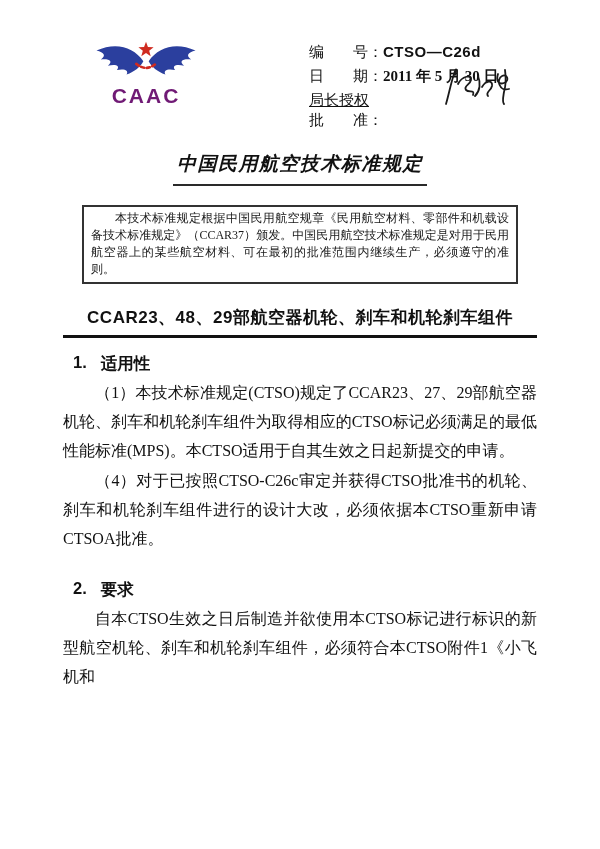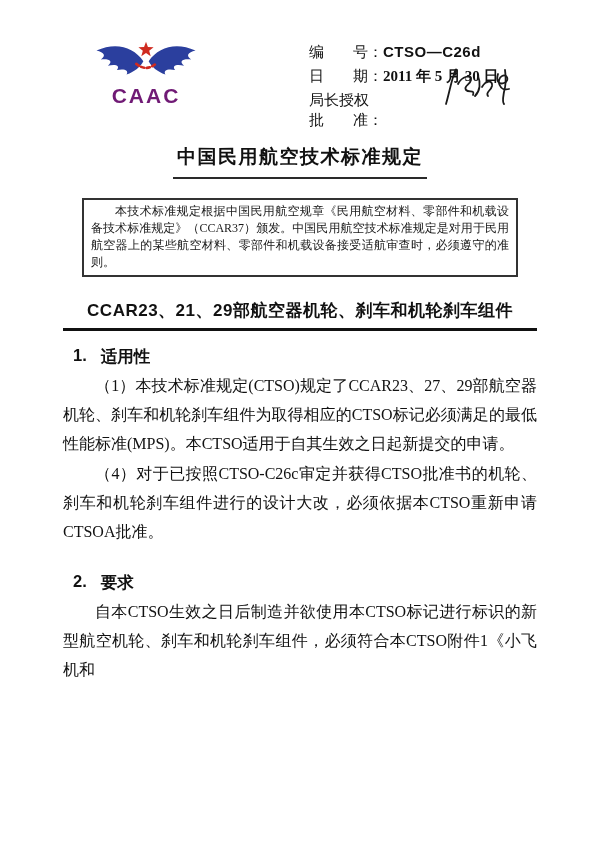--- a/index.html
+++ b/index.html
@@ -10,27 +10,27 @@
   
   .doc-header { display:flex; justify-content:space-between; align-items:flex-start; height:86px; margin-left:24px; }
   .logo { width:118px; text-align:center; }
   .logo svg { display:block; width:118px; height:46px; }
   .logo-text { font-family:"Liberation Sans","DejaVu Sans",sans-serif; font-weight:bold; font-size:21px; letter-spacing:2px; color:#701a75; line-height:20px; }
 
   .fields { position:relative; width:228px; font-size:15px; padding-top:3px; }
   .frow { display:flex; align-items:baseline; margin-bottom:5px; white-space:nowrap; }
   .frow.tight { margin-bottom:2px; line-height:18px; }
   .flabel { display:inline-flex; justify-content:space-between; width:74px; flex:none; }
-  .flabel.single { justify-content:flex-start; width:auto; }
+  .flabel.single { justify-content:flex-start; width:auto;text-decoration:underline; }
   .fvalue { font-weight:bold; }
   .fvalue.code { font-family:"Liberation Sans","DejaVu Sans",sans-serif; letter-spacing:0.5px; }
   .sig { position:absolute; right:8px; top:26px; }
 
   
-  .title-wrap { text-align:center; margin-top:18px; }
+  .title-wrap { text-align:center; margin-top:25px;font-style:italic; }
   .doc-title { display:inline-block; font-size:19px; font-weight:600; letter-spacing:1.5px; border-bottom:2px solid #2a2a2a; padding:0 4px 7px 4px; }
 
   
   .notice { margin:19px 19px 0 19px; border:2px solid #333; padding:3px 7px 4px 7px; font-size:12px; line-height:17px; text-align:justify; text-indent:2em; color:#181818; }
 
   
   .subject { margin-top:22px; text-align:center; font-family:"Liberation Sans","DejaVu Sans",sans-serif; font-weight:bold; font-size:17px; letter-spacing:0.5px; border-bottom:3px solid #111; padding-bottom:6px; }
 
   
   .sec-heading { display:flex; gap:14px; margin:15px 0 3px 10px; font-family:"Liberation Sans","DejaVu Sans",sans-serif; font-weight:bold; font-size:16.5px; }
@@ -90,23 +90,23 @@
           <path d="M64 4 C65 11 65 19 63 26 C62 32 61 36 63 38"></path>
         </g>
       </svg>
     </div>
   </header>
 
   <div class="title-wrap">
     <h1 class="doc-title">中国民用航空技术标准规定</h1>
   </div>
 
-  <div class="notice">本技术标准规定根据中国民用航空规章《民用航空材料、零部件和机载设备技术标准规定》（CCAR37）颁发。中国民用航空技术标准规定是对用于民用航空器上的某些航空材料、零部件和机载设备接受适航审查时，必须遵守的准则。</div>
+  <div class="notice">本技术标准规定根据中国民用航空规章《民用航空材料、零部件和机载设备技术标准规定》（CCAR37）颁发。中国民用航空技术标准规定是对用于民用航空器上的某些航空材料、可在最初的批准范围内继续生产，必须遵守的准则。</div>
 
-  <div class="subject">CCAR23、21、29部航空器机轮、刹车和机轮刹车组件</div>
+  <div class="subject">CCAR23、48、29部航空器机轮、刹车和机轮刹车组件</div>
 
   <div class="sec-heading">
     <span>1.</span>
     <span>适用性</span>
   </div>
   <p class="body">（1）本技术标准规定(CTSO)规定了CCAR23、27、29部航空器机轮、刹车和机轮刹车组件为取得相应的CTSO标记必须满足的最低性能标准(MPS)。本CTSO适用于自其生效之日起新提交的申请。</p>
   <p class="body">（4）对于已按照CTSO-C26c审定并获得CTSO批准书的机轮、刹车和机轮刹车组件进行的设计大改，必须依据本CTSO重新申请CTSOA批准。</p>
 
   <div class="sec-heading second">
     <span>2.</span>

